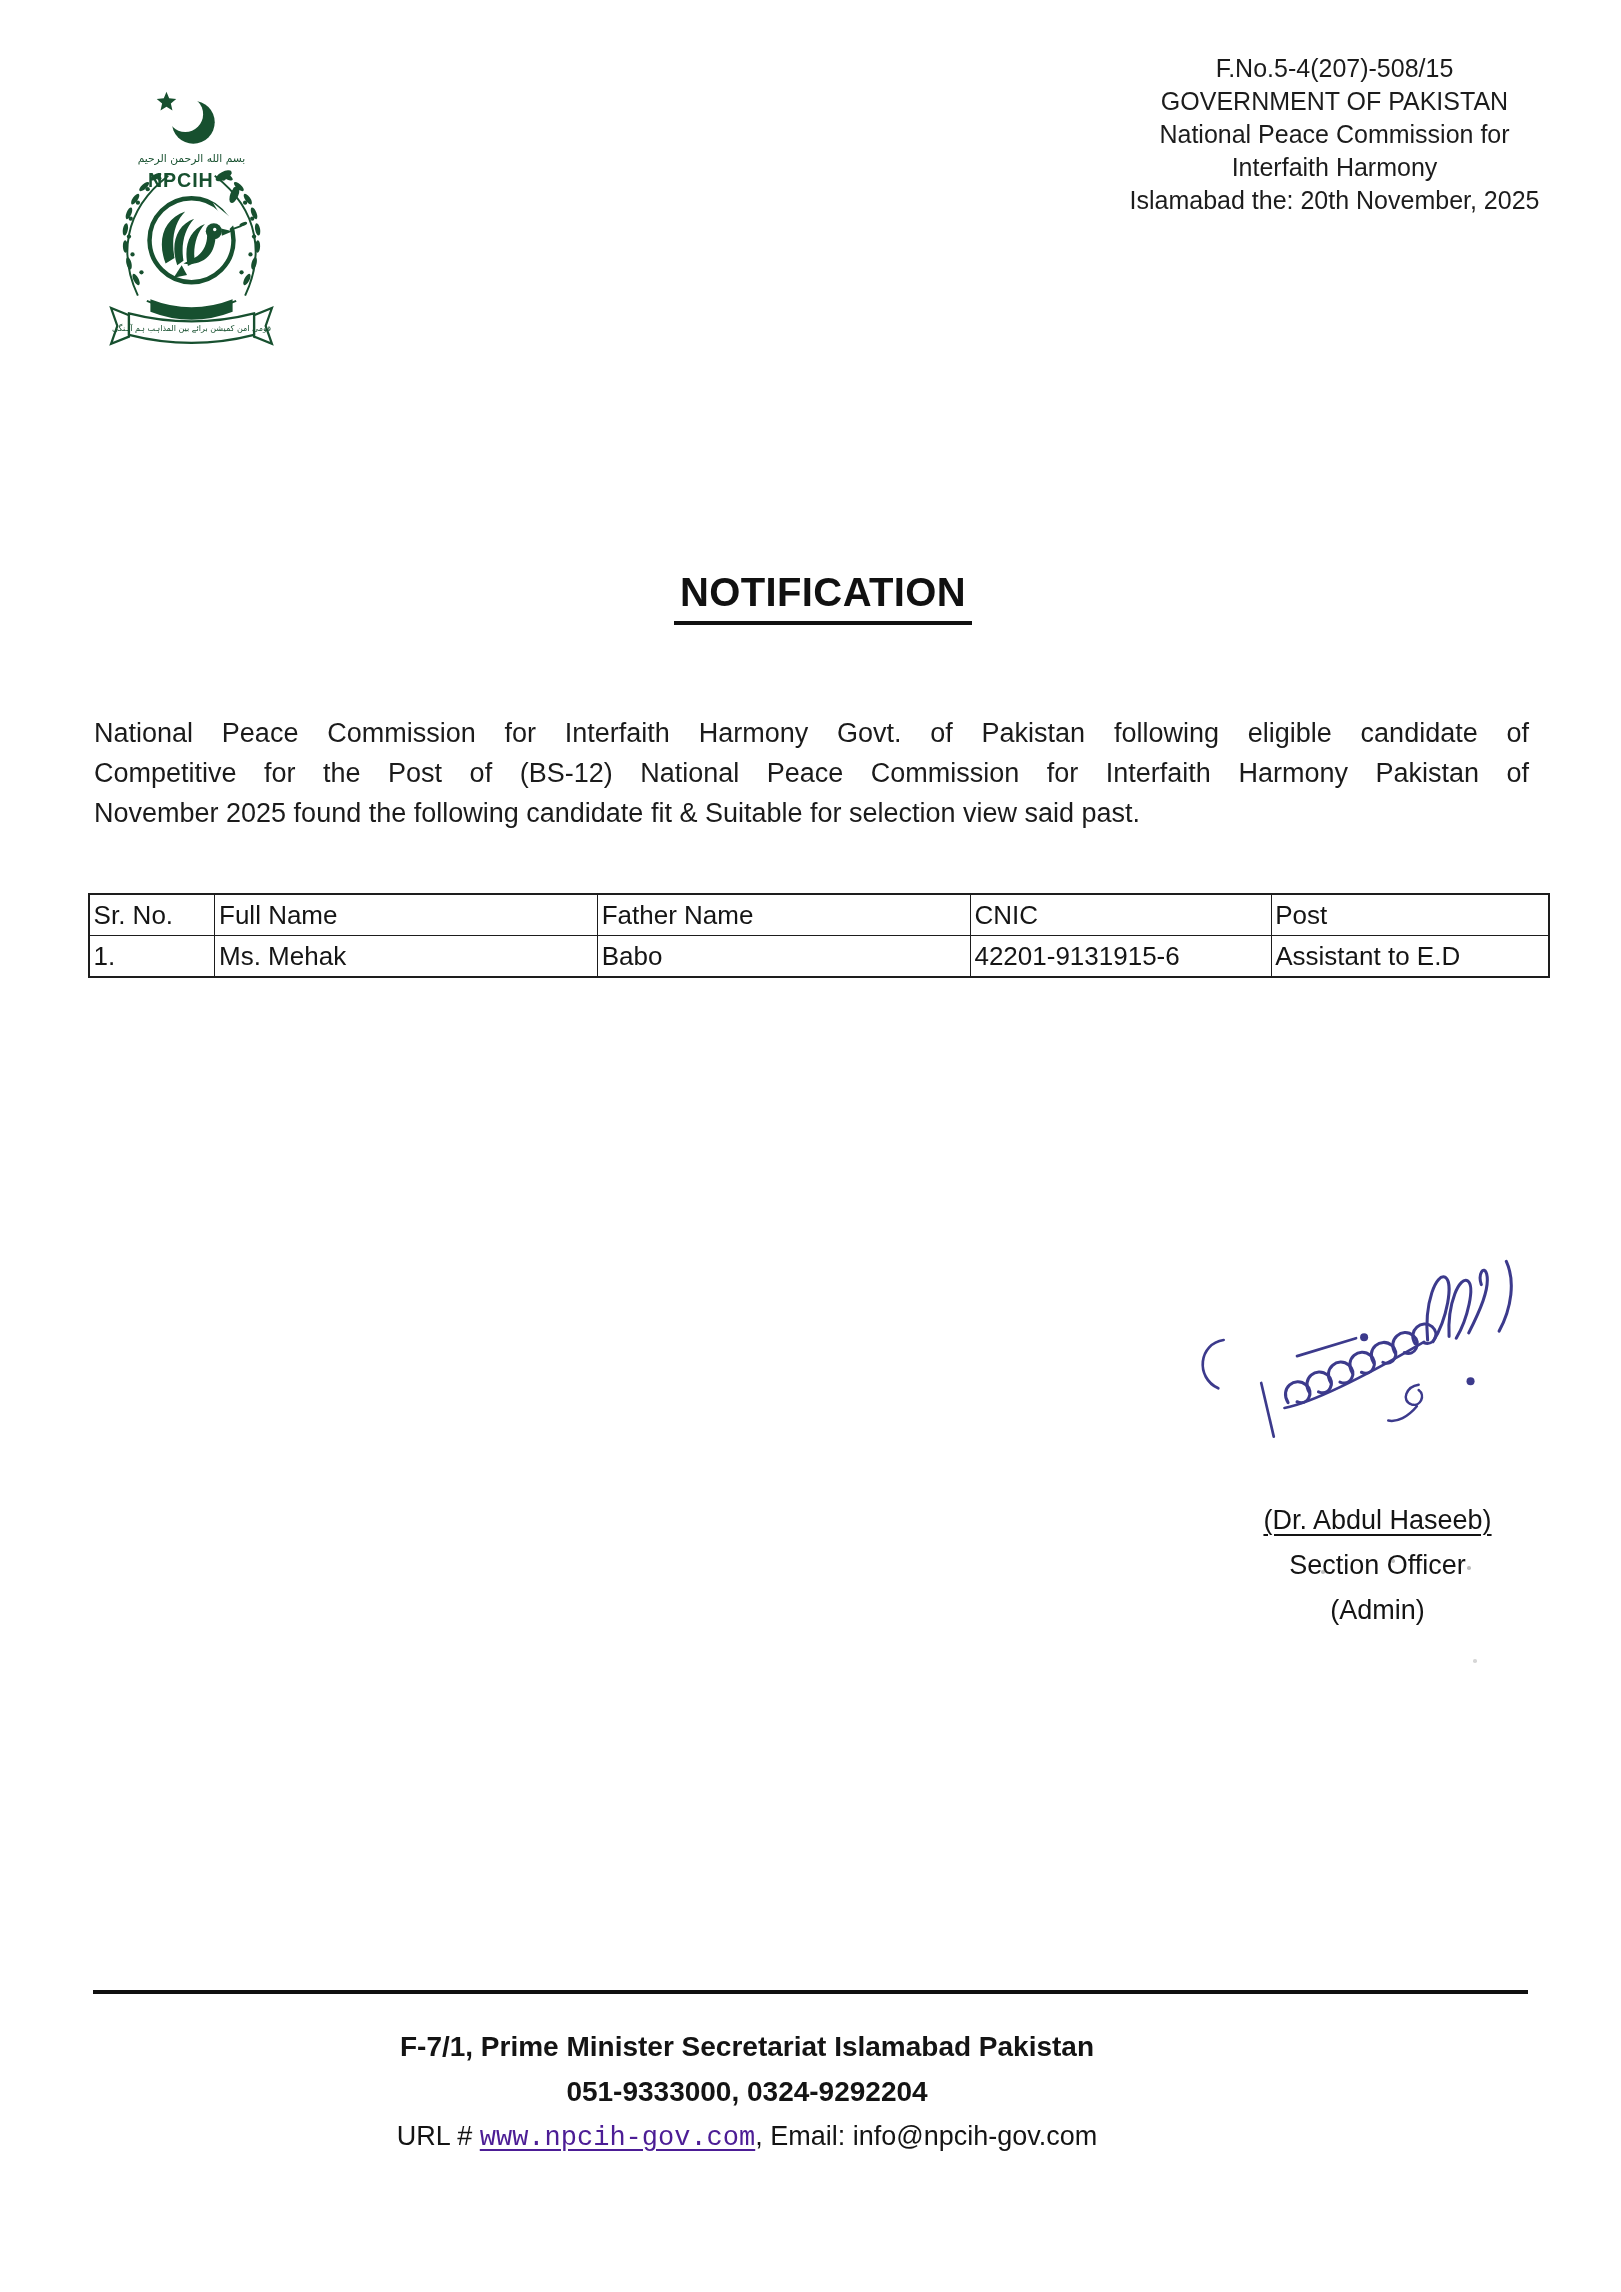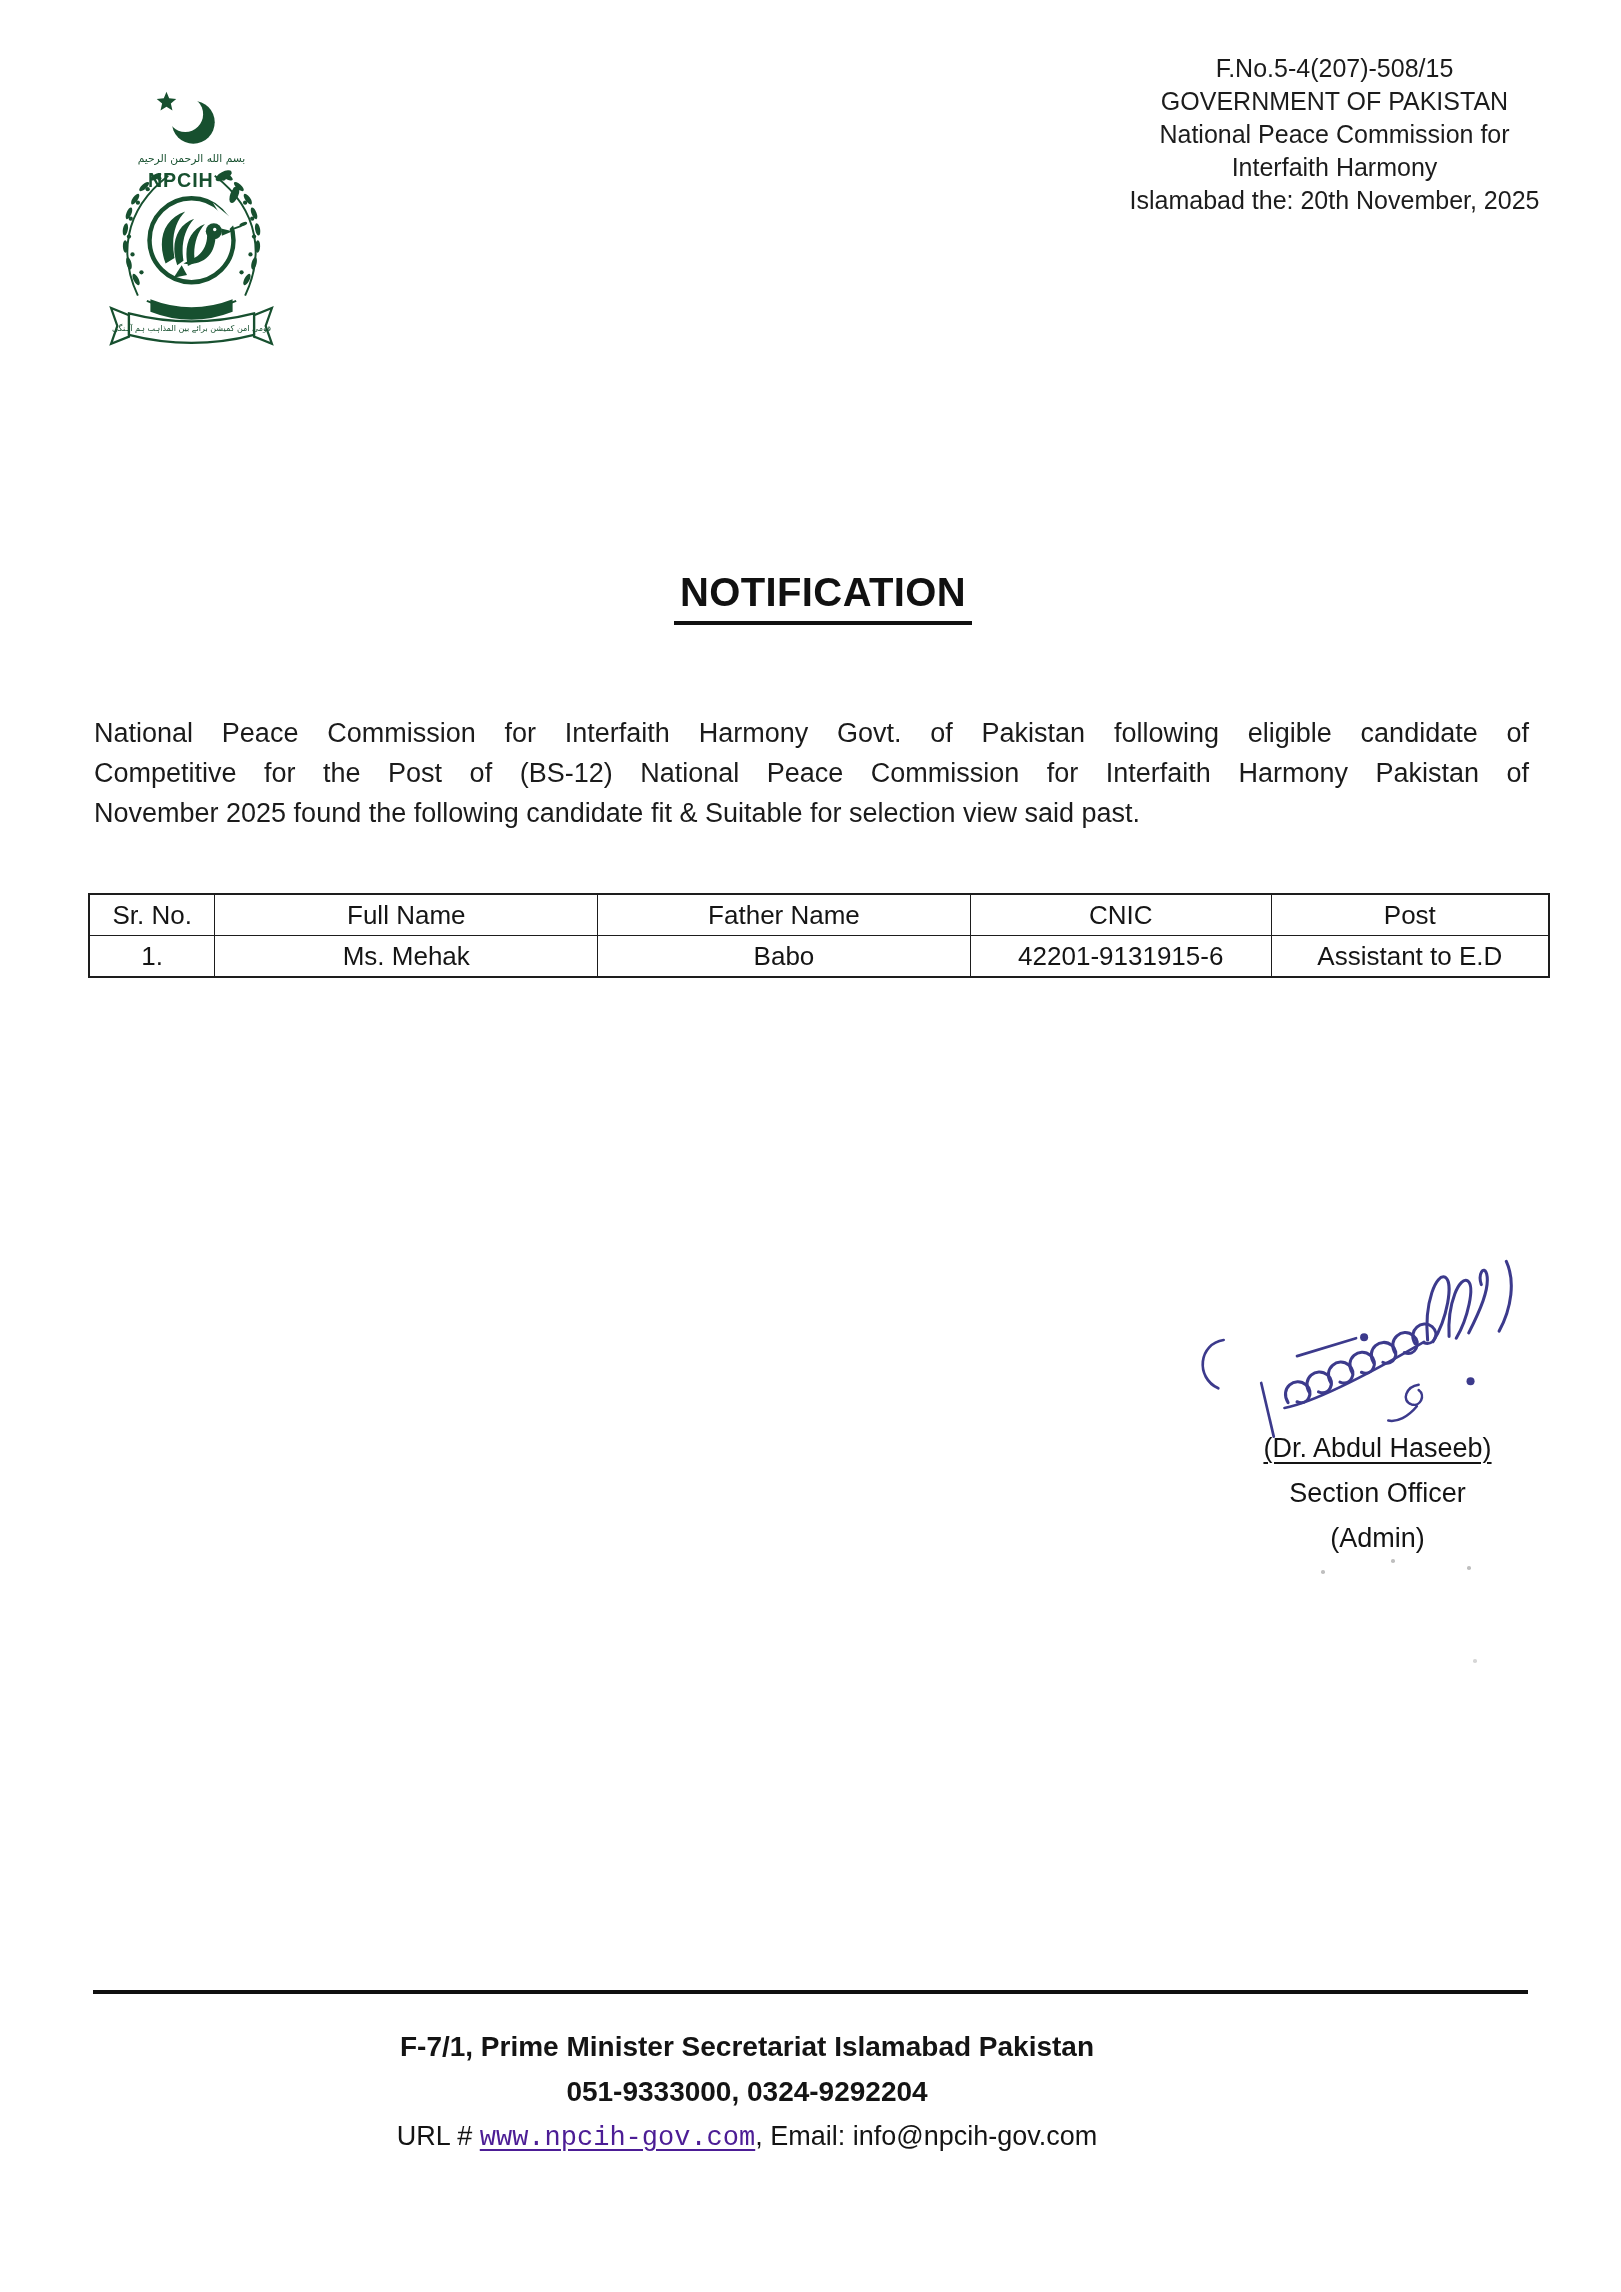--- a/index.html
+++ b/index.html
@@ -29,27 +29,27 @@
     font-size:27px; line-height:40px; color:#1b1b1b; }
   .body-line { text-align:justify; text-align-last:justify; }
   .body-line.last { text-align:center; text-align-last:left; }
   
   .cand-table {
     position:absolute; left:88px; top:893px; width:1462px;
     border-collapse:collapse; font-size:26px; color:#151515;
     border:2.7px solid #1d1d1d;
   }
   .cand-table td {
-    border:1.8px solid #1d1d1d; text-align:center; height:40px; padding:0 3.6px;
+    border:1.8px solid #1d1d1d; text-align:left; height:40px; padding:0 3.6px;
     font-weight:normal;
   }
   
   .sig-svg { position:absolute; left:1184px; top:1247px; width:345px; height:195px; }
   .ink { stroke:#3c3a8c; fill:none; stroke-linecap:round; stroke-linejoin:round; }
-  .sign-block { position:absolute; left:1184px; top:1426px; width:387px;
+  .sign-block { position:absolute; left:1184px; top:1498px; width:387px;
     text-align:center; font-size:27px; line-height:45px; color:#141414; }
   .sign-name { text-decoration:underline; text-decoration-thickness:2.2px; text-underline-offset:4.5px; }
   .speck { position:absolute; width:3.6px; height:3.6px; border-radius:50%; background:#8a8a8a; opacity:0.55; }
   
   .footer-rule { position:absolute; left:93px; top:1990px; width:1435px; height:3.6px; background:#101010; }
   .footer-block { position:absolute; left:0; top:2024px; width:1494px; text-align:center; color:#141414; }
   .footer-line1, .footer-line2 { font-weight:bold; font-size:28px; line-height:45px; }
   .footer-line3 { font-size:27px; line-height:45px; font-weight:normal; }
   .footer-link { text-decoration:underline; text-underline-offset:3.6px; cursor:pointer; }
   .ar { font-family:"DejaVu Sans", sans-serif; }

